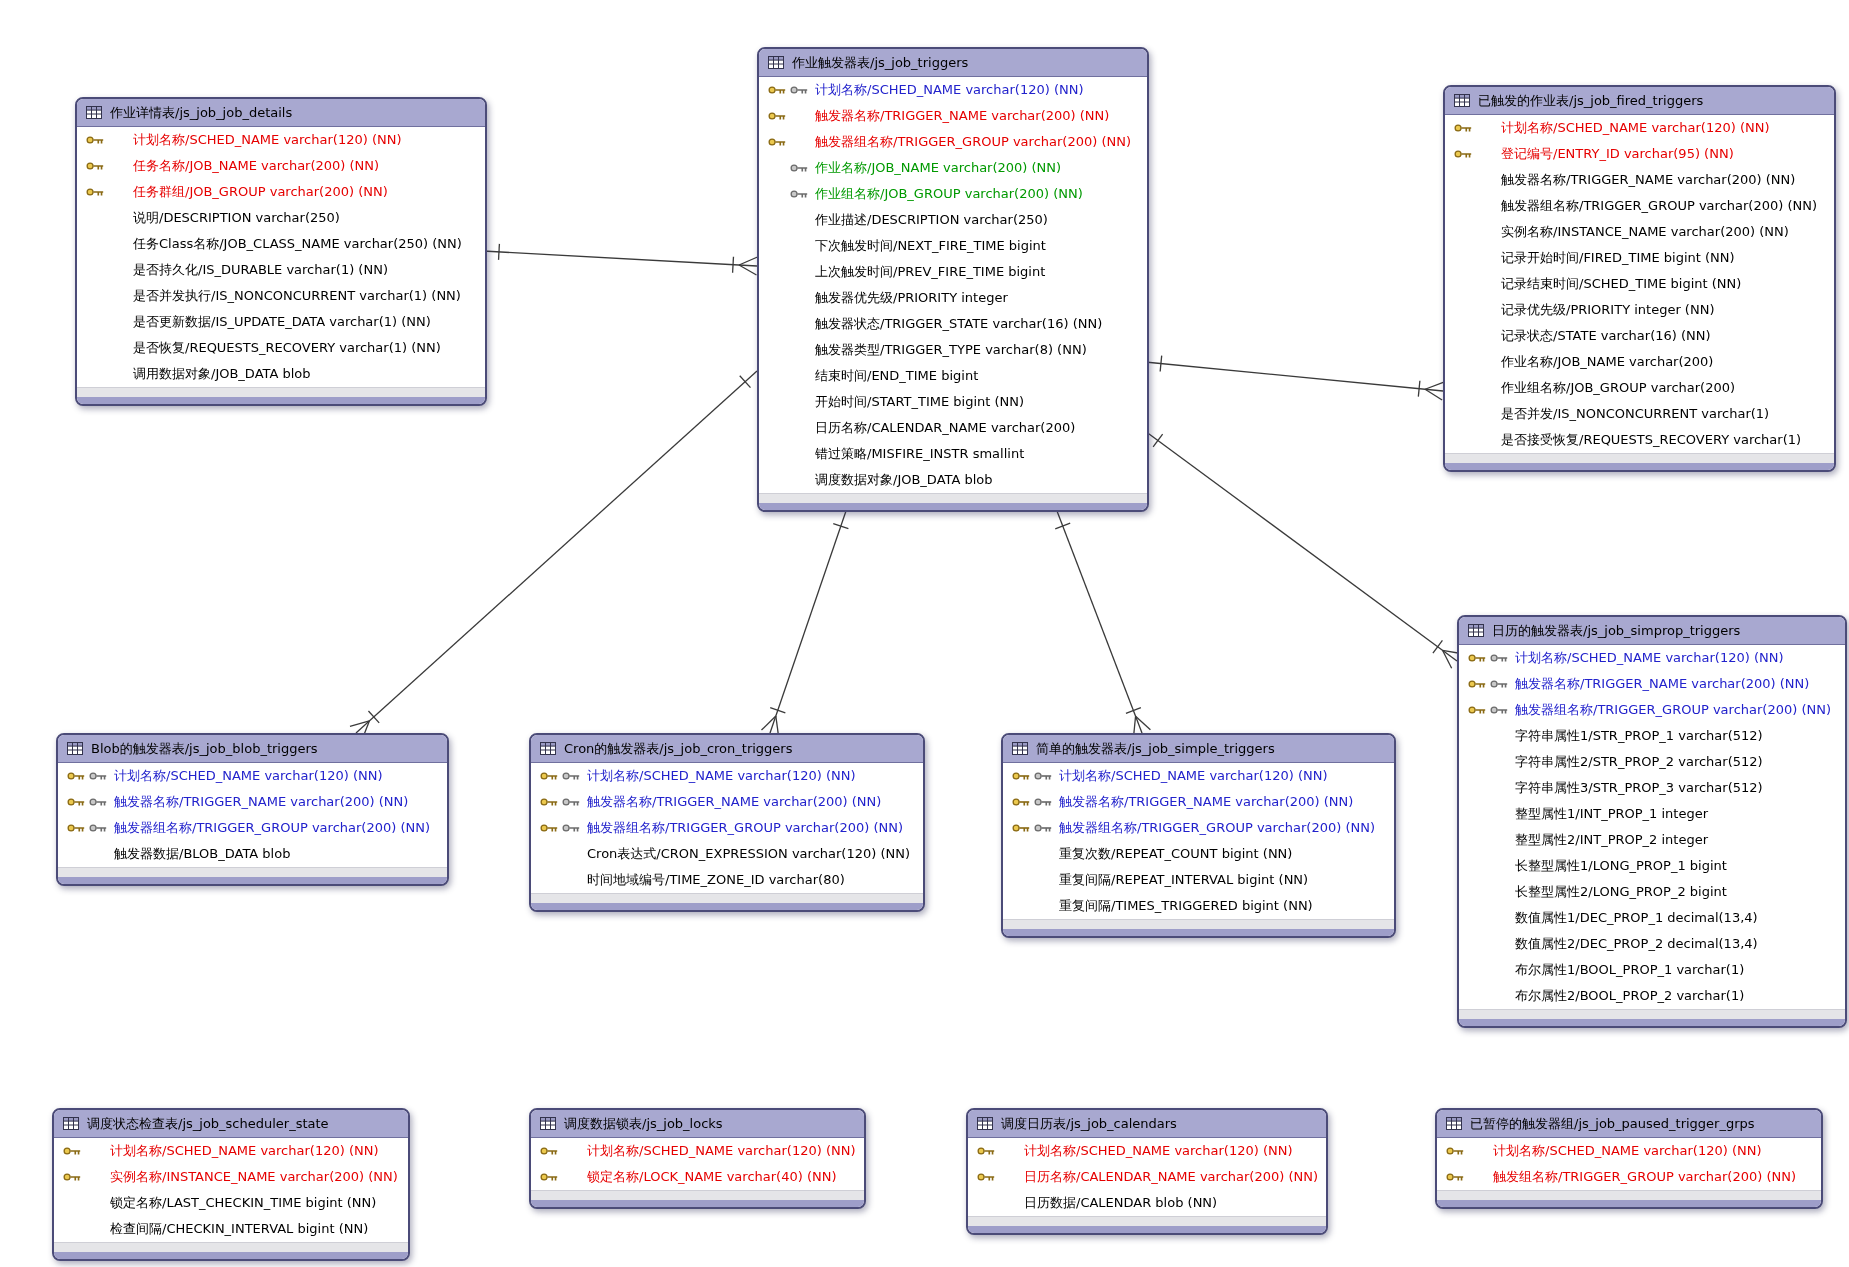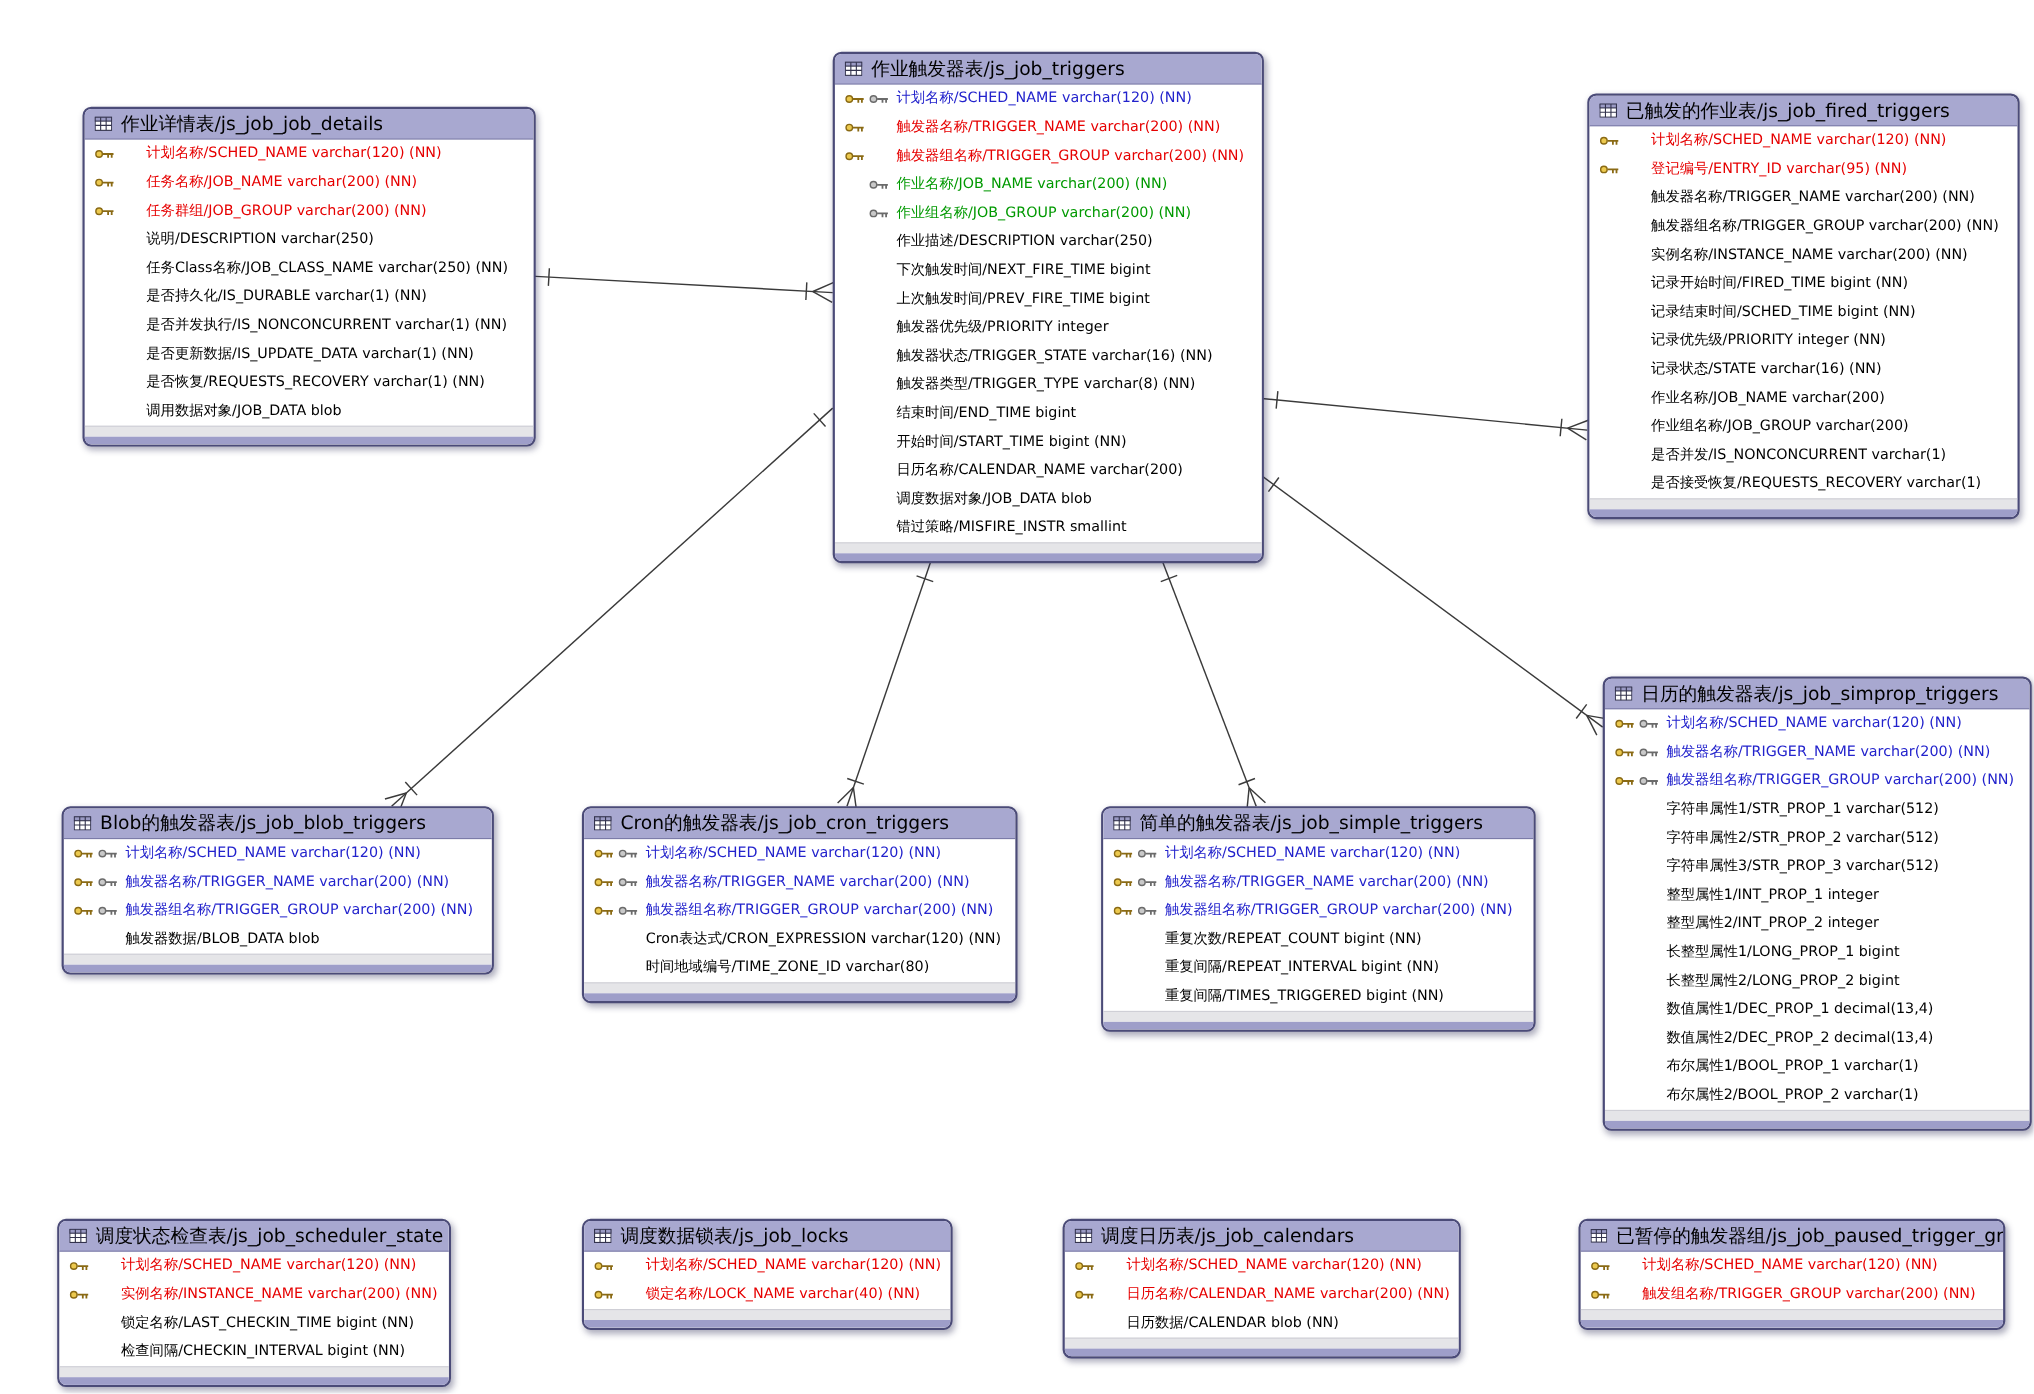--- a/index.html
+++ b/index.html
@@ -3,21 +3,21 @@
 <meta charset="utf-8">
 <style>
   html,body{margin:0;padding:0;background:#ffffff;}
   body{font-family:"DejaVu Sans","Liberation Sans",sans-serif;}
   #canvas{position:relative;width:1849px;height:1267px;background:#ffffff;overflow:hidden;}
   #rels{position:absolute;left:0;top:0;z-index:1;}
   .tbl{position:absolute;z-index:2;background:#ffffff;border:2px solid #4b4b78;border-radius:8px;
        overflow:hidden;box-shadow:2px 3px 6px rgba(50,50,90,0.40);}
   .thead{display:flex;align-items:center;gap:8px;height:27px;background:#a8a8d0;
          border-bottom:1px solid #70709e;padding-left:9px;}
-  .ttitle{font-size:17px;color:#000;white-space:nowrap;overflow:hidden;}
+  .ttitle{font-size:13px;color:#000;white-space:nowrap;overflow:hidden;}
   .tbody{background:#fff;}
   .row{position:relative;height:26px;line-height:26px;font-size:13px;white-space:nowrap;overflow:hidden;}
   .rlabel{position:absolute;left:56px;top:0;}
   .key{position:absolute;top:8px;}
   .key.k1{left:9px;}
   .key.k2{left:31px;}
   .key.gold circle{fill:#ecc94f;stroke:#8a6a14;stroke-width:1.6;}
   .key.gold line{stroke:#8a6a14;stroke-width:2;}
   .key.gray circle{fill:#c9c9c9;stroke:#6b6b6b;stroke-width:1.6;}
   .key.gray line{stroke:#6b6b6b;stroke-width:2;}
@@ -220,24 +220,24 @@
         <div class="row">
           <span class="rlabel" style="color: rgb(0, 0, 0);">结束时间/END_TIME bigint</span>
         </div>
         <div class="row">
           <span class="rlabel" style="color: rgb(0, 0, 0);">开始时间/START_TIME bigint (NN)</span>
         </div>
         <div class="row">
           <span class="rlabel" style="color: rgb(0, 0, 0);">日历名称/CALENDAR_NAME varchar(200)</span>
         </div>
         <div class="row">
+          <span class="rlabel" style="color: rgb(0, 0, 0);">错过策略/MISFIRE_INSTR smallint</span>
+        </div>
+        <div class="row">
           <span class="rlabel" style="color: rgb(0, 0, 0);">调度数据对象/JOB_DATA blob</span>
-        </div>
-        <div class="row">
-          <span class="rlabel" style="color: rgb(0, 0, 0);">错过策略/MISFIRE_INSTR smallint</span>
         </div>
       </div>
       <div class="tfoot"></div>
       <div class="tfoot2"></div>
     </div>
     <div class="tbl" style="left: 1443px; top: 85px; width: 389px;">
       <div class="thead">
         <svg width="16" height="13" viewBox="0 0 16 13">
           <rect x="0.5" y="0.5" width="15" height="12" fill="#ffffff" stroke="#33334d"></rect>
           <rect x="0.5" y="0.5" width="15" height="3.6" fill="#9a9ac4" stroke="#33334d"></rect>

